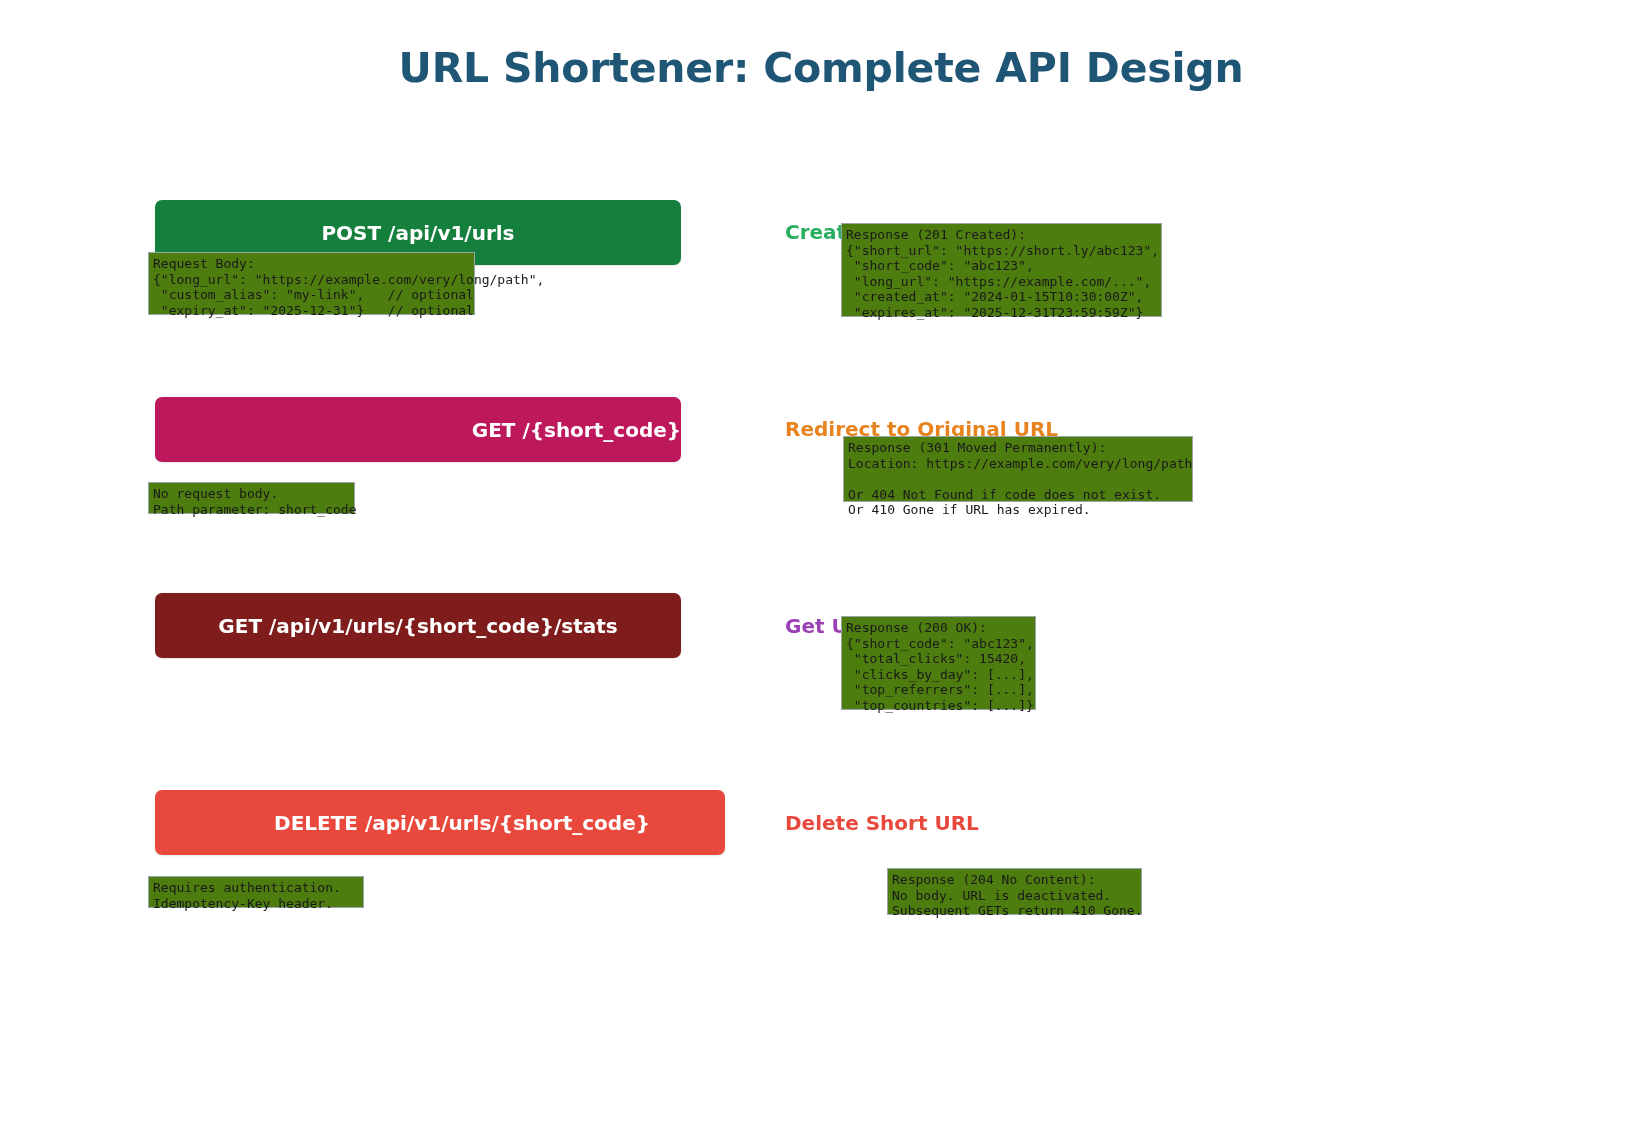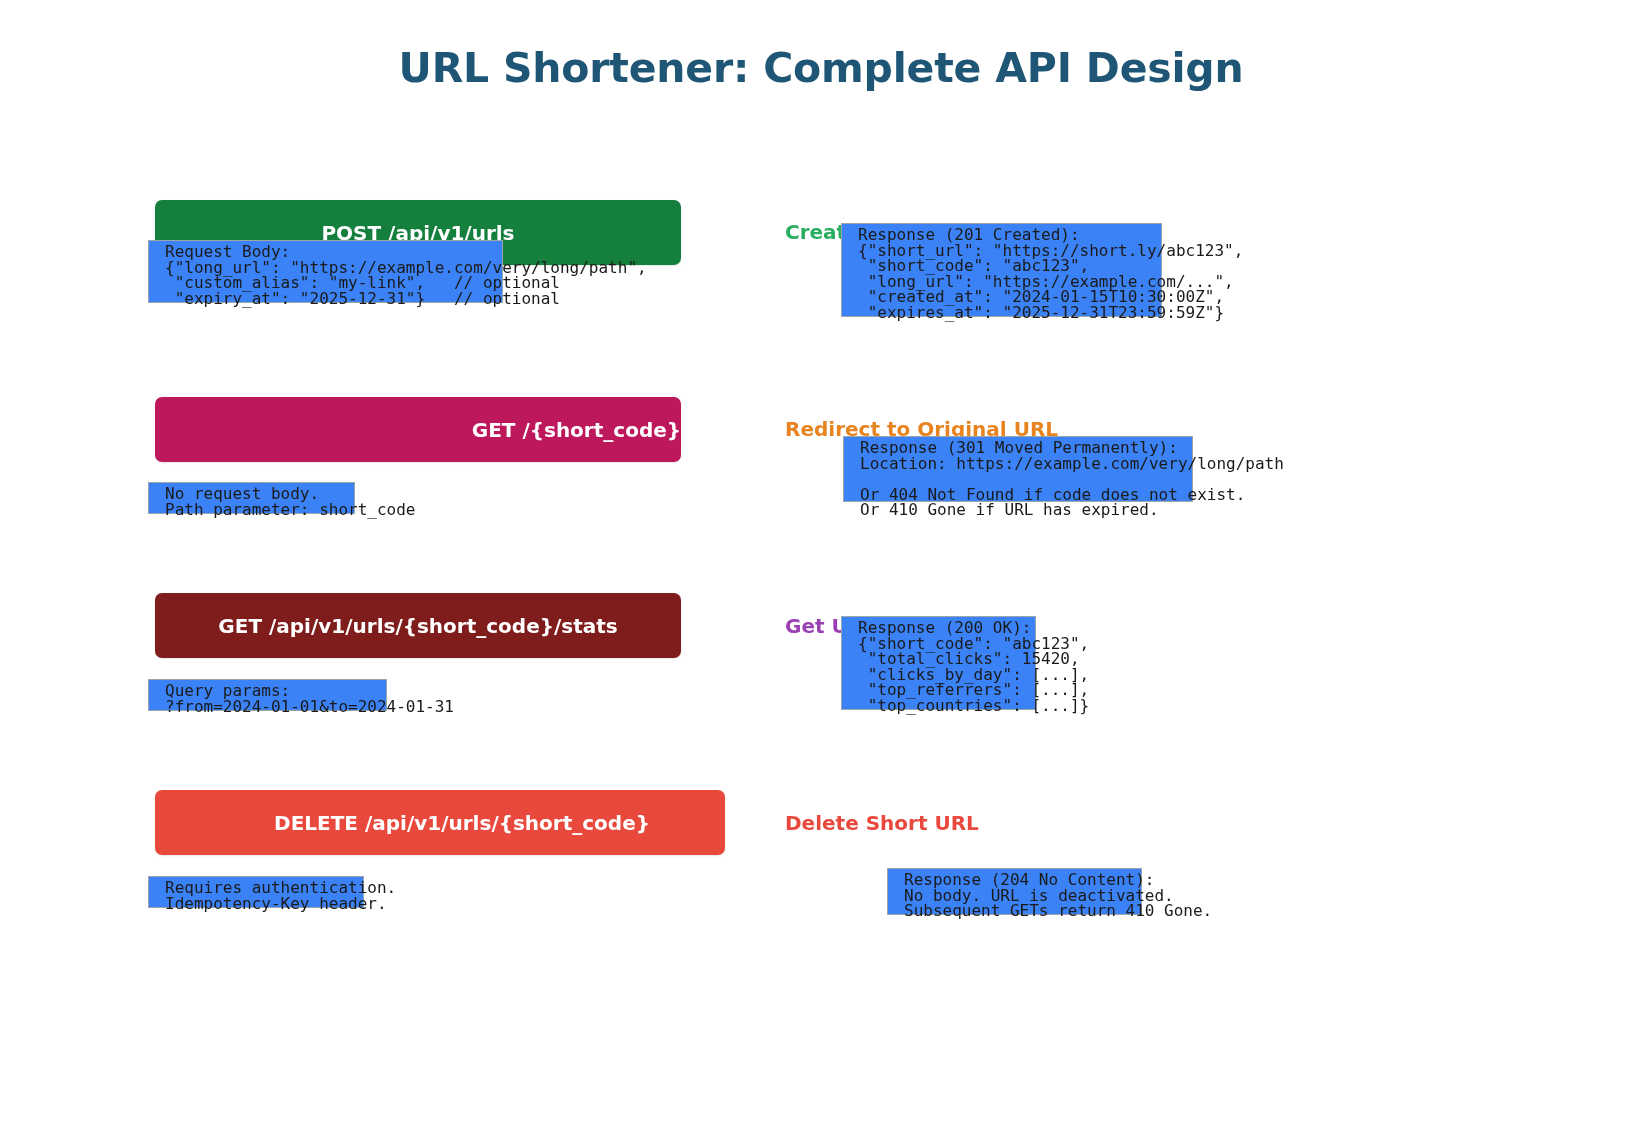--- a/index.html
+++ b/index.html
@@ -57,45 +57,45 @@
     position: absolute;
     font-size: 20px;
     font-weight: bold;
     font-family: "DejaVu Sans", sans-serif;
     white-space: nowrap;
   }
 
   
   .code-box {
     position: absolute;
-    background: #3b82f6;
+    background: #4d7c0f;
     border: 1px solid #9aa6ab;
     color: #1a1a1a;
     font-family: "DejaVu Sans Mono", monospace;
-    font-size: 16px;
+    font-size: 13px;
     line-height: 15.6px;
     white-space: pre;
-    padding: 3px 4px 3px 16px;
+    padding: 3px 4px 3px 4px;
     box-sizing: border-box;
   }
 </style>
 </head>
 <body>
 
 <div class="canvas">
 
   <div id="page-title">URL Shortener: Complete API Design</div>
 
   <div class="endpoint-bar" style="top:200px; background:#15803d;">
     <span>POST /api/v1/urls</span>
   </div>
 
   <div class="section-label" style="left:785px; top:220px; color:#27ae60;">Create Short URL</div>
 
-  <div class="code-box" style="left:148px; top:240px; width:355px; height:63px;">Request Body:
+  <div class="code-box" style="left:148px; top:252px; width:327px; height:63px;">Request Body:
 {"long_url": "https://example.com/very/long/path",
  "custom_alias": "my-link",   // optional
  "expiry_at": "2025-12-31"}   // optional</div>
 
   <div class="code-box" style="left:841px; top:223px; width:321px; height:94px;">Response (201 Created):
 {"short_url": "https://short.ly/abc123",
  "short_code": "abc123",
  "long_url": "https://example.com/...",
  "created_at": "2024-01-15T10:30:00Z",
  "expires_at": "2025-12-31T23:59:59Z"}</div>
@@ -114,22 +114,20 @@
 
 Or 404 Not Found if code does not exist.
 Or 410 Gone if URL has expired.</div>
 
   <div class="endpoint-bar" style="top:593px; background:#7f1d1d;">
     <span>GET /api/v1/urls/{short_code}/stats</span>
   </div>
 
   <div class="section-label" style="left:785px; top:614px; color:#9b3fb5;">Get URL Analytics</div>
 
-  <div class="code-box" style="left:148px; top:679px; width:239px; height:32px;">Query params:
-?from=2024-01-01&amp;to=2024-01-31</div>
 
   <div class="code-box" style="left:841px; top:616px; width:195px; height:94px;">Response (200 OK):
 {"short_code": "abc123",
  "total_clicks": 15420,
  "clicks_by_day": [...],
  "top_referrers": [...],
  "top_countries": [...]}</div>
 
   <div class="endpoint-bar" style="top:790px; background:#e8493c;padding-left:44px;">
     <span>DELETE /api/v1/urls/{short_code}</span>

